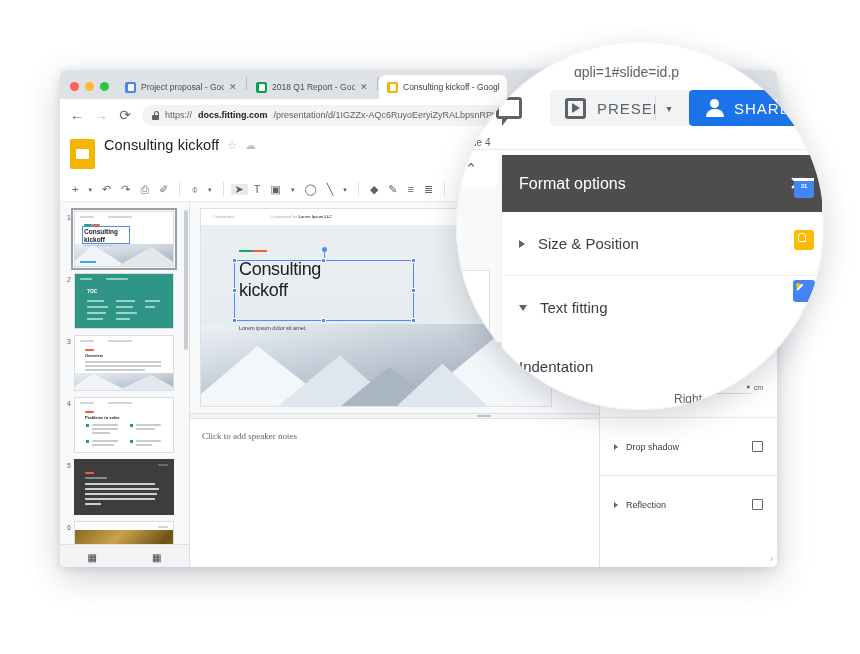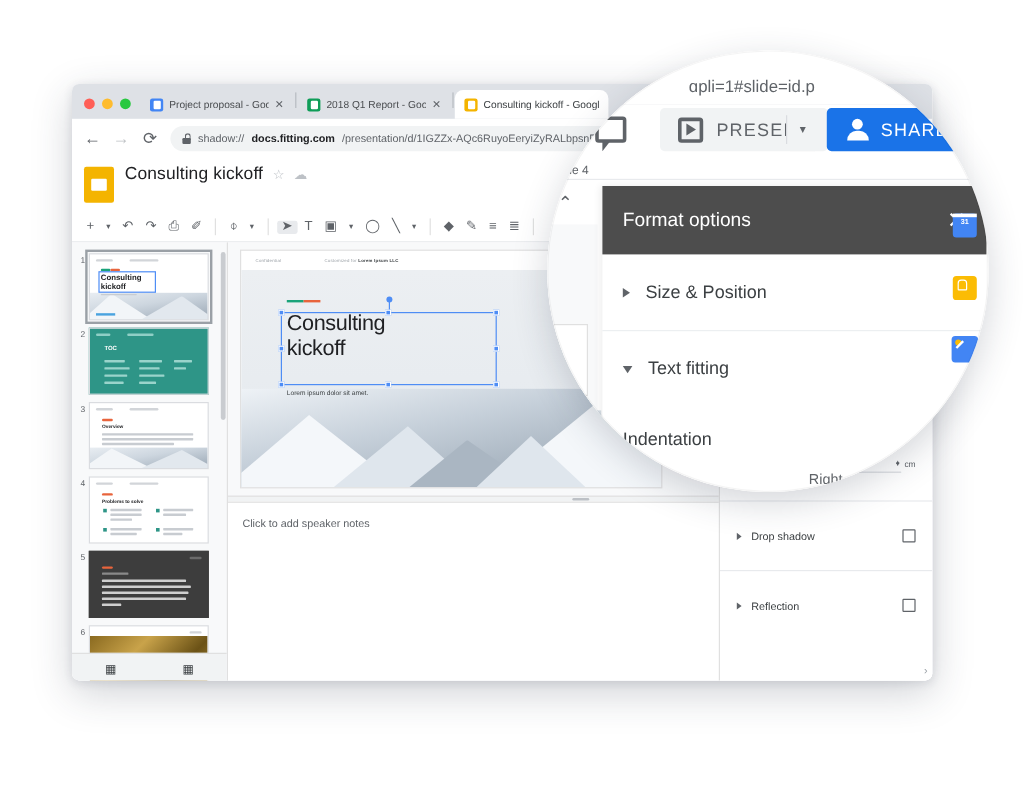--- a/index.html
+++ b/index.html
@@ -169,21 +169,21 @@
   .hnd { position: absolute; width: 5px; height: 5px; background: #4e8df5; border: 1px solid #fff; }
   .rotline { position:absolute; left:50%; top:-11px; width:1px; height:11px; background:#4e8df5; }
   .rotdot { position:absolute; left:50%; top:-14px; margin-left:-2.5px; width:5px; height:5px;
             border-radius:50%; background:#4e8df5; }
 
   .notes-div { position: absolute; left: 0; right: 0; top: 211px; height: 5px; background: #f1f3f4;
                border-top: 1px solid #e0e0e0; display: flex; align-items: center; justify-content: center; }
   .grip { width: 14px; height: 2px; background: #bdc1c6; border-radius: 1px; }
   .notes { position: absolute; left: 0; right: 0; top: 216px; bottom: 0; background: #fff;
            border-top: 1px solid #e0e0e0; }
-  .notes-ph { position: absolute; left: 12px; top: 12px; font-size: 9px; color: #5f6368; }
+  .notes-ph { position: absolute; left: 12px; top: 12px; font-size: 9px; color: #5f6368; font-family: Liberation Serif, serif; }
   .explore { position: absolute; right: 10px; bottom: 10px; width: 21px; height: 21px;
              background: #f1f3f4; border-radius: 2px; display: flex; align-items: center; justify-content: center; }
   .explore-ic { width: 10px; height: 11px; background: #3c4043; border-radius: 1px; position: relative; }
   .explore-ic:after { content:"+"; position:absolute; inset:0; color:#f1f3f4; font-size:9px;
                       line-height:11px; text-align:center; }
 
   
   .fmt-panel { position: absolute; right: 0; top: 0; width: 178px; height: 100%;
                background: #fff; border-left: 1px solid #e0e0e0; }
   .fmt-head { height: 26px; background: #4d4d4d; color: #fff; display: flex; align-items: center;
@@ -348,21 +348,21 @@
         <span class="tabtxt">Consulting kickoff - Google Sli</span>
       </div>
     </div>
 
     <div class="omni">
       <span class="navbtn">←</span>
       <span class="navbtn dim">→</span>
       <span class="navbtn">⟳</span>
       <div class="urlbar">
         <span class="lock"></span>
-        <span class="url-dim">shadow://</span>
+        <span class="url-dim">https://</span>
           <span class="url-strong">docs.fitting.com</span>
           <span class="url-dim">/presentation/d/1IGZZx-AQc6RuyoEeryiZyRALbpsnRPWdG1xUHfOm</span>
       </div>
     </div>
 
     <div class="appbar">
       <div class="docicon"></div>
       <div class="doctitlewrap">
         <div class="titlerow">
           <span class="doctitle">Consulting kickoff</span>

